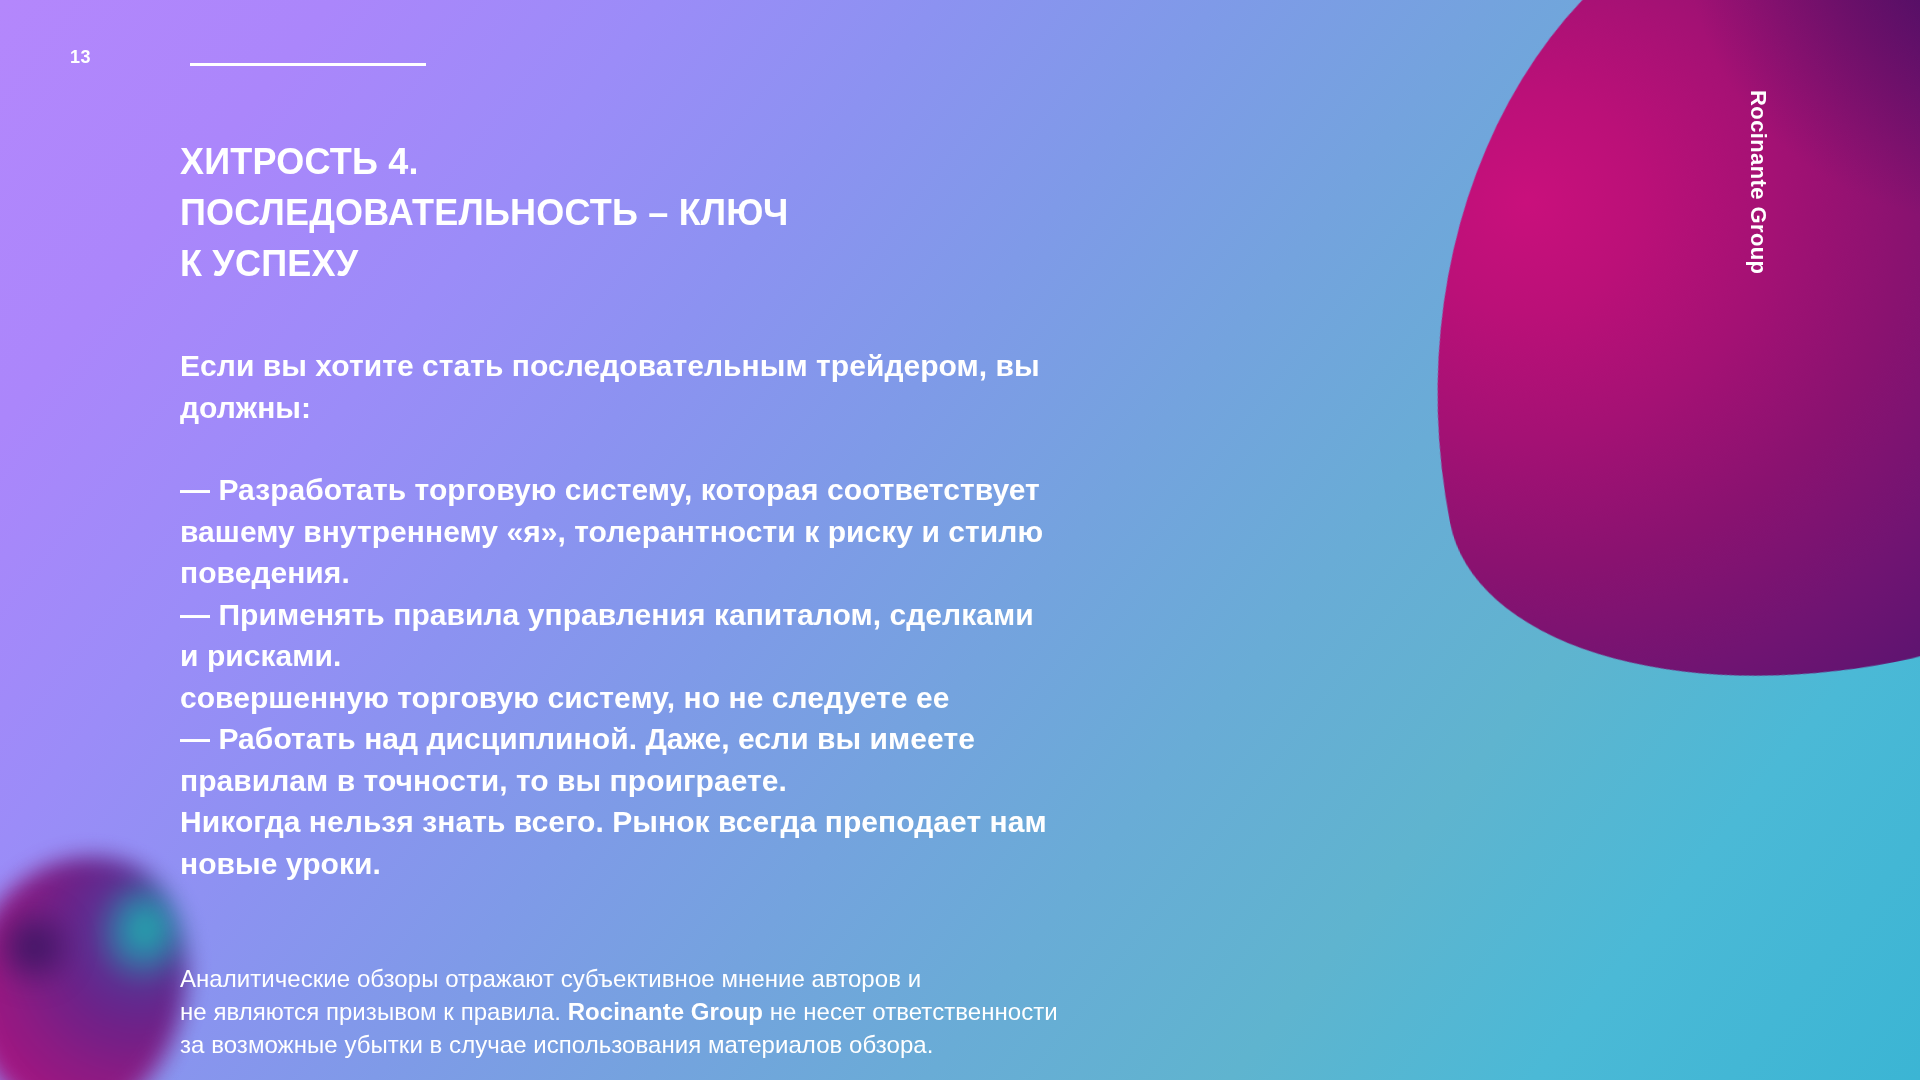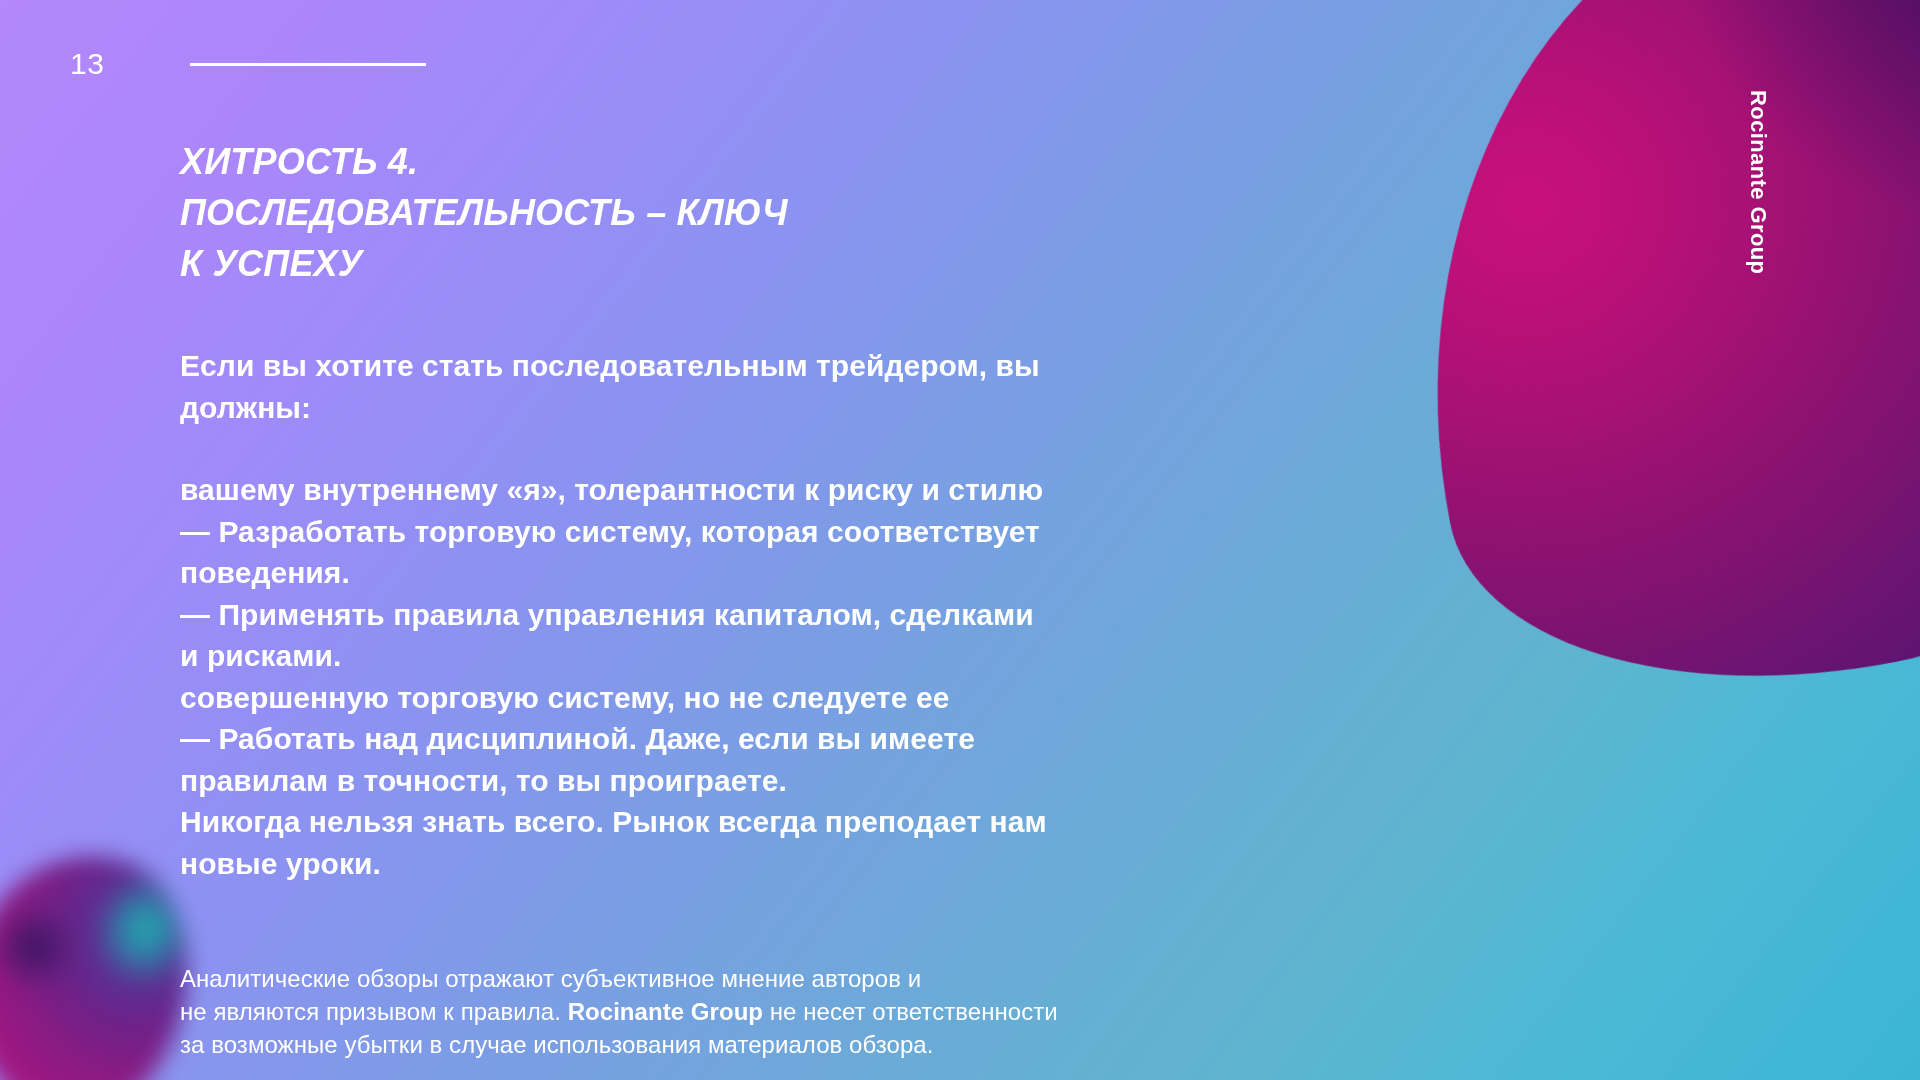--- a/index.html
+++ b/index.html
@@ -104,22 +104,22 @@
     background: radial-gradient(circle at 50% 50%, rgba(48,20,92,.95) 0%, rgba(48,20,92,0) 70%);
     filter: blur(12px);
   }
 
   
   .page-number {
     position: absolute;
     left: 70px;
     top: 47px;
     color: #ffffff;
-    font-size: 30px;
-    font-weight: 400;
+    font-size: 18px;
+    font-weight: 700;
     letter-spacing: .5px;
   }
   .rule {
     position: absolute;
     left: 190px;
     top: 63px;
     width: 236px;
     height: 3px;
     background: #ffffff;
   }
@@ -129,21 +129,21 @@
     left: 180px;
     top: 112px;
     width: 960px;
     color: #ffffff;
     font-size: 36px;
     font-weight: 700;
     line-height: 51px;
     letter-spacing: .2px;
     text-transform: uppercase;
   }
-  .title .tline { display: block; white-space: nowrap; font-style: italic; }
+  .title .tline { display: block; white-space: nowrap; }
 
   .body {
     position: absolute;
     left: 180px;
     top: 345px;
     width: 950px;
     color: #ffffff;
     font-size: 30px;
     font-weight: 700;
     line-height: 41.5px;
@@ -189,22 +189,22 @@
   </h1>
 
   <div class="body">
 
     <p class="para">
       <span class="bline">Если вы хотите стать последовательным трейдером, вы</span>
       <span class="bline">должны:</span>
     </p>
 
     <p class="para">
+      <span class="bline">— Разработать торговую систему, которая соответствует</span>
       <span class="bline">вашему внутреннему «я», толерантности к риску и стилю</span>
-      <span class="bline">— Разработать торговую систему, которая соответствует</span>
       <span class="bline">поведения.</span>
       <span class="bline">— Применять правила управления капиталом, сделками</span>
       <span class="bline">и рисками.</span>
       <span class="bline">совершенную торговую систему, но не следуете ее</span>
       <span class="bline">— Работать над дисциплиной. Даже, если вы имеете</span>
       <span class="bline">правилам в точности, то вы проиграете.</span>
       <span class="bline">Никогда нельзя знать всего. Рынок всегда преподает нам</span>
       <span class="bline">новые уроки.</span>
     </p>
 

